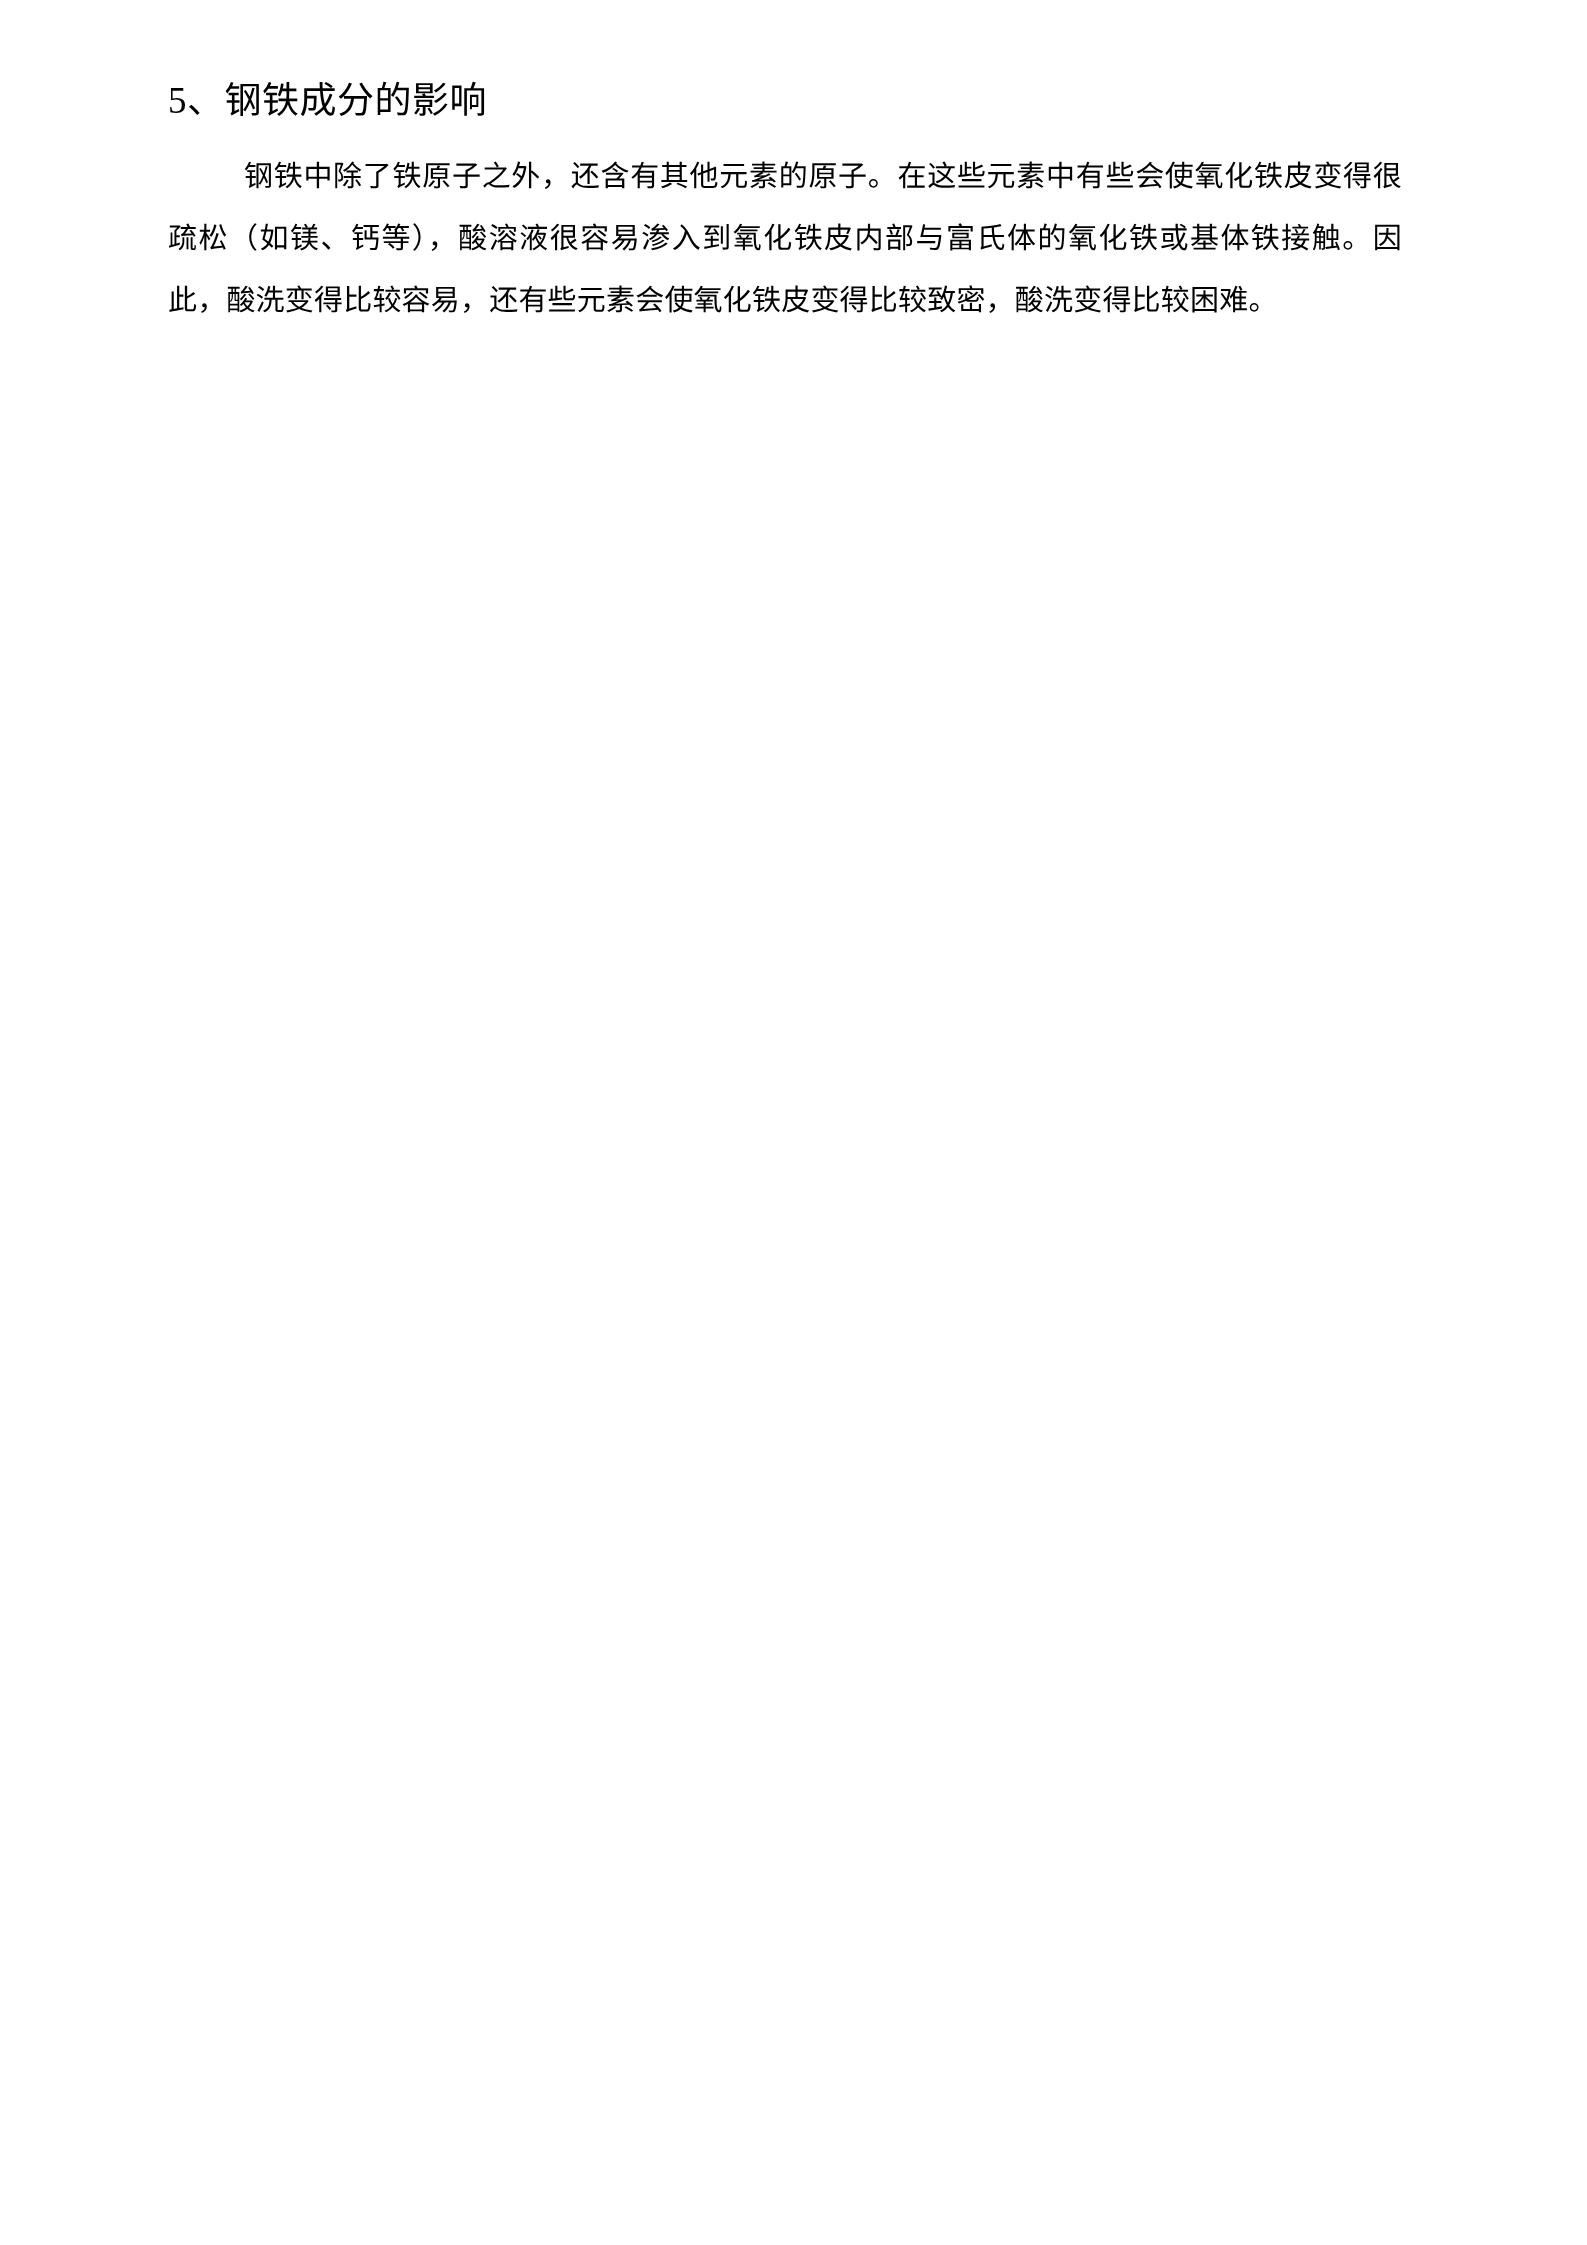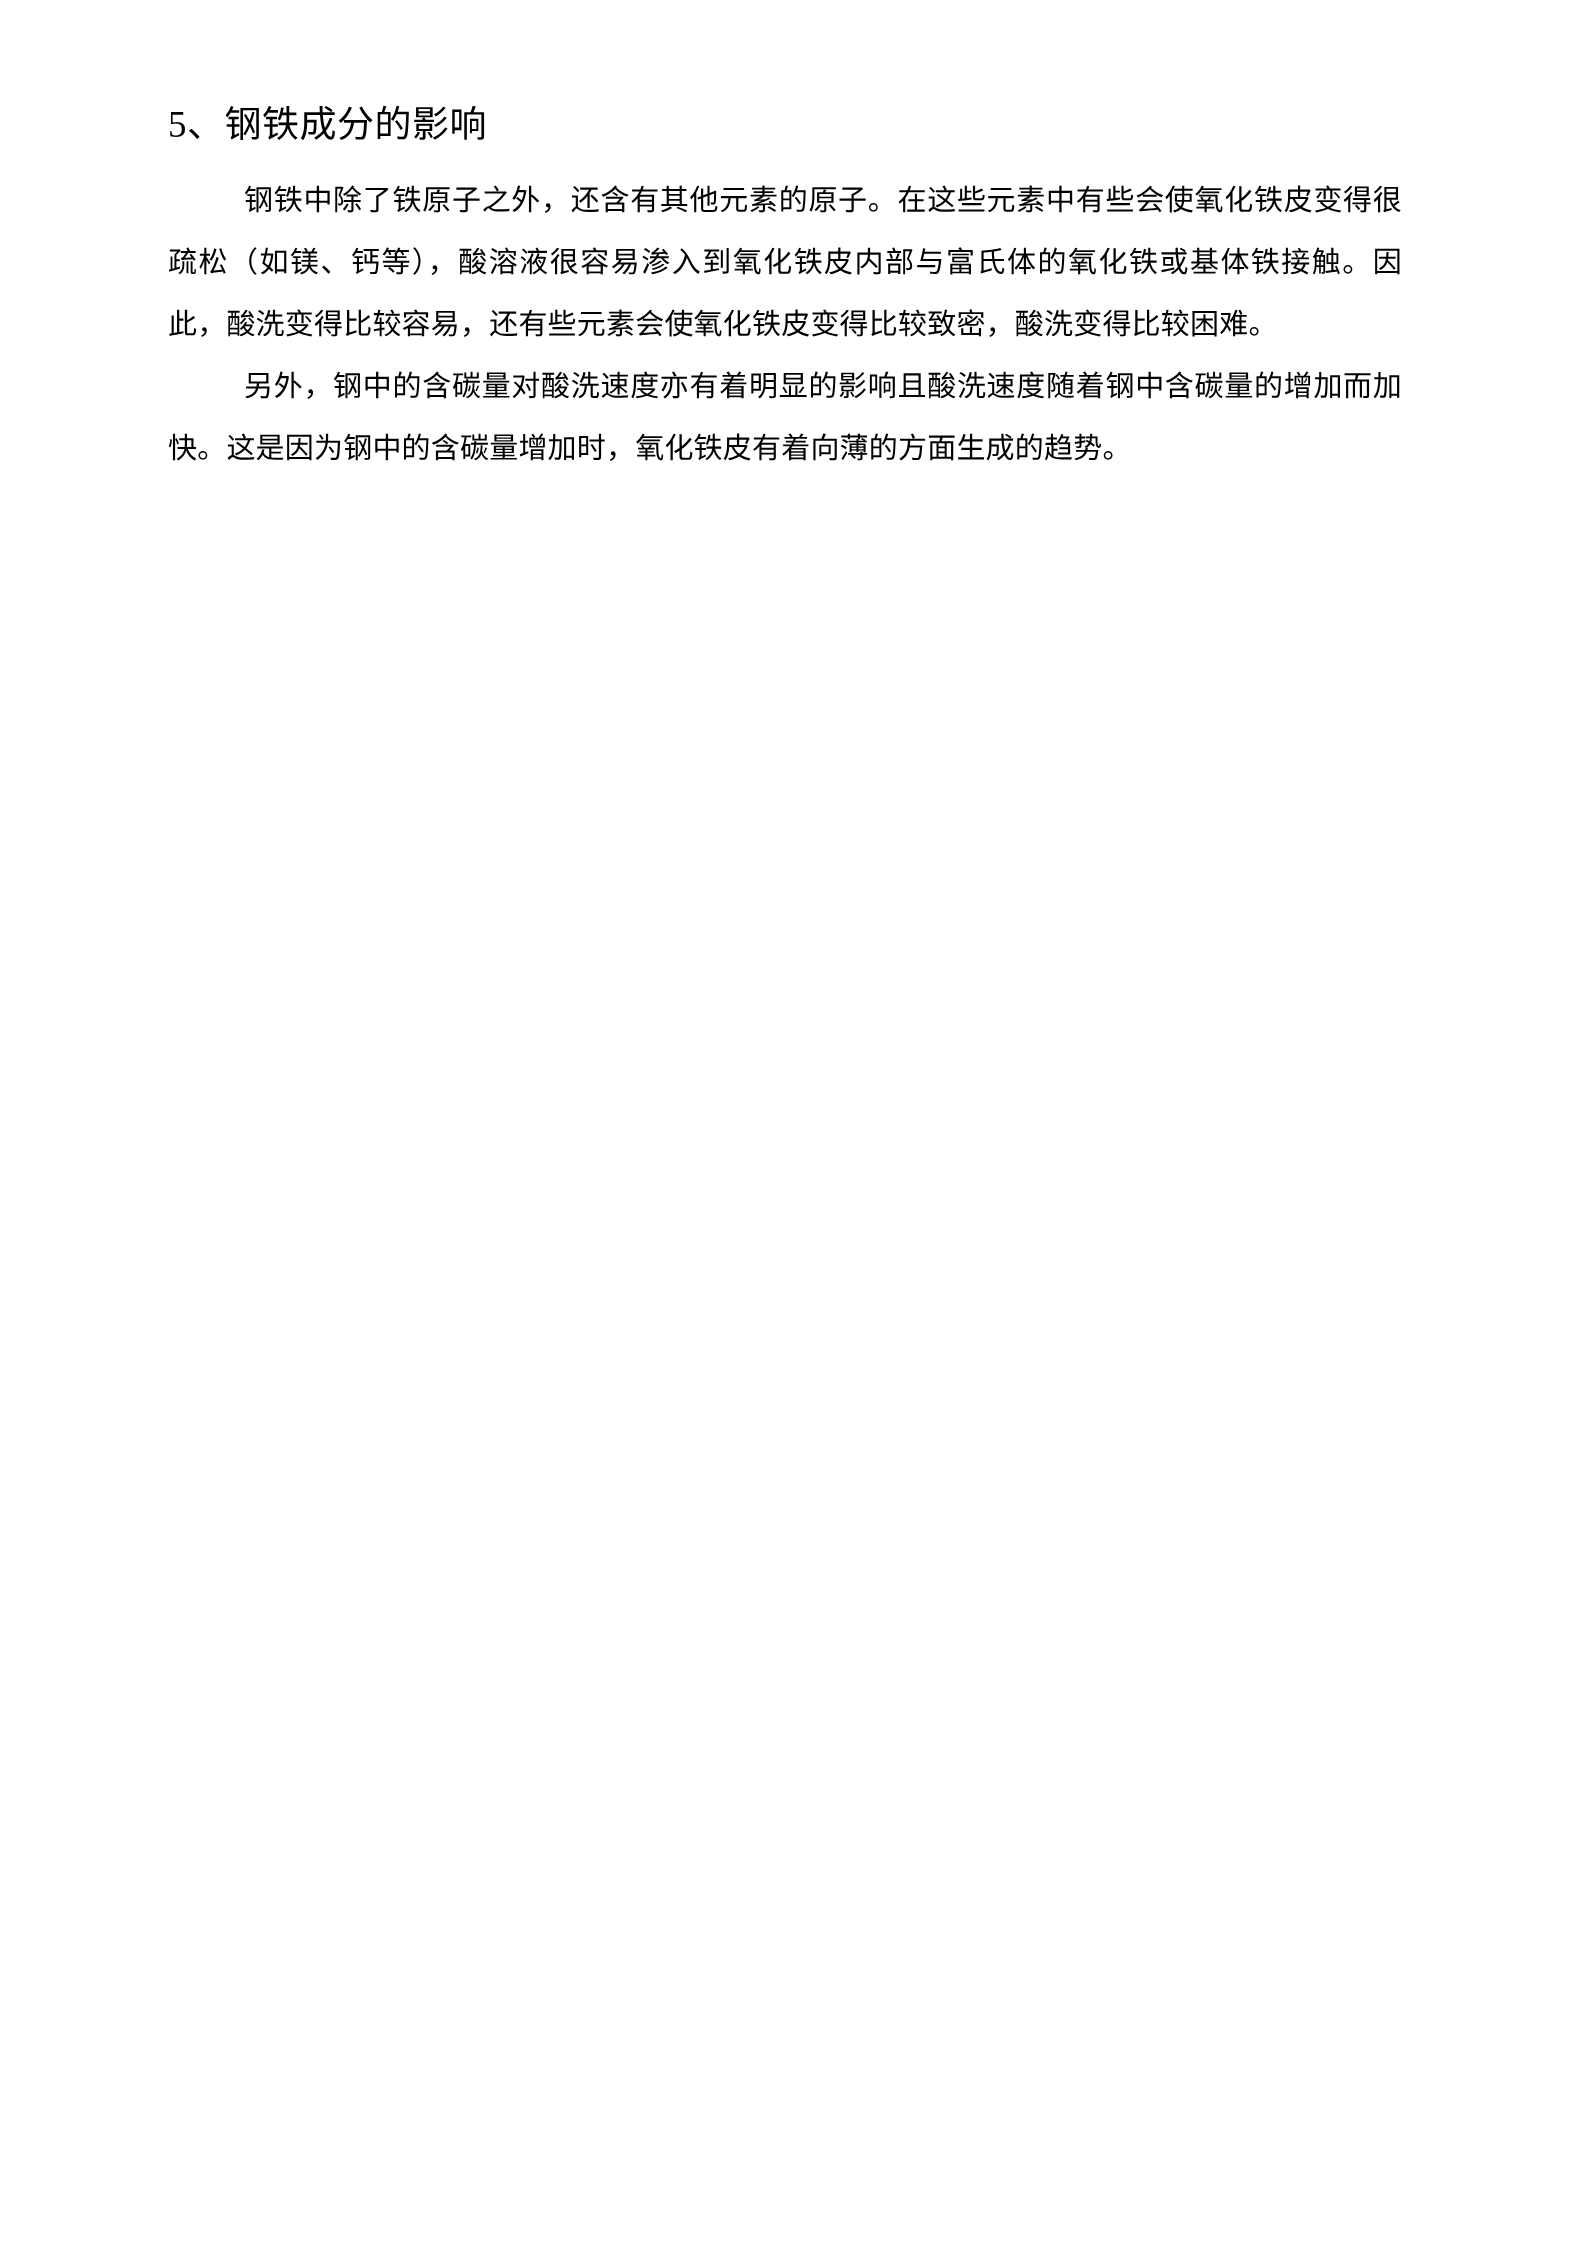--- a/index.html
+++ b/index.html
@@ -14,21 +14,21 @@
     font-family: "Liberation Serif", "DejaVu Serif", serif;
     color: #000000;
     -webkit-font-smoothing: antialiased;
   }
   .page {
     position: relative;
     width: 1306px;
     height: 2245px;
     background: #ffffff;
     box-sizing: border-box;
-    padding: 106px 185px 0 168px;
+    padding: 82px 185px 0 168px;
   }
   .doc-body {
     width: 1234px;
   }
   .heading {
     font-size: 37px;
     line-height: 1.0;
     letter-spacing: 0.5px;
     margin: 0 0 26px 0;
     white-space: pre;
@@ -46,15 +46,14 @@
     margin-top: 0;
   }
 </style>
 </head>
 <body>
 
 <div class="page">
   <div class="doc-body">
     <div class="heading">5、钢铁成分的影响</div>
     <p class="para">钢铁中除了铁原子之外，还含有其他元素的原子。在这些元素中有些会使氧化铁皮变得很疏松（如镁、钙等），酸溶液很容易渗入到氧化铁皮内部与富氏体的氧化铁或基体铁接触。因此，酸洗变得比较容易，还有些元素会使氧化铁皮变得比较致密，酸洗变得比较困难。</p>
-    <p class="para">另外，钢中的含碳量对酸洗速度亦有着明显的影响且酸洗速度随着钢中含碳量的增加而加快。这是因为钢中的含碳量增加时，氧化铁皮有着向薄的方面生成的趋势。</p>
   </div>
 </div>
 
 </body></html>

